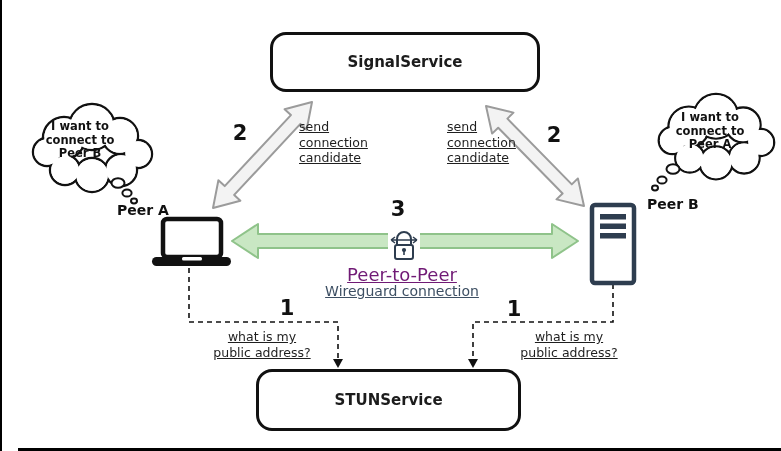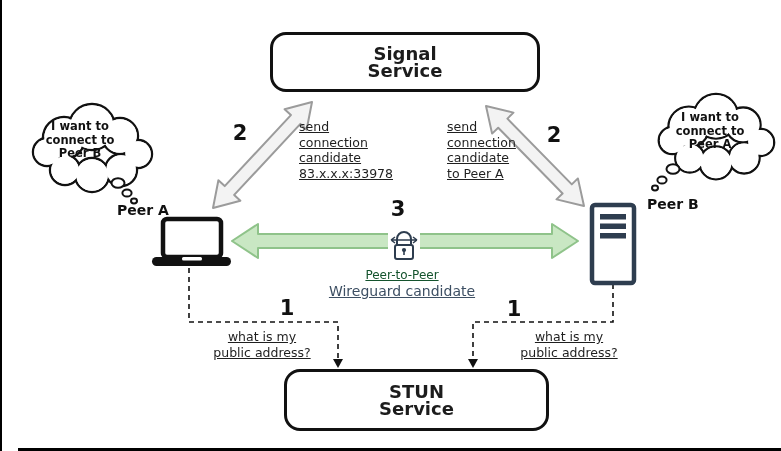--- a/index.html
+++ b/index.html
@@ -7,34 +7,34 @@
     position:relative;width:781px;height:451px;background:#ffffff;
     font-family:"DejaVu Sans","Liberation Sans",sans-serif;overflow:hidden;
     color:#1c1c1c;
   }
   .edge-left{position:absolute;left:0;top:0;width:2px;height:451px;background:#000;}
   .edge-bottom{position:absolute;left:18px;bottom:0;width:763px;height:3px;background:#000;}
   svg.layer{position:absolute;left:0;top:0;}
   .t{position:absolute;white-space:nowrap;}
   .box{
     position:absolute;background:#fff;border:3px solid #111;border-radius:16px;
-    display:flex;flex-direction:column;align-items:center;justify-content:center;
-    text-align:center;font-weight:bold;font-size:18px;line-height:17px;
+    display:flex;flex-direction:row;align-items:center;justify-content:center;
+    text-align:center;font-weight:bold;font-size:15px;line-height:17px;
   }
   .cloud-text{
     position:absolute;text-align:center;font-size:11.5px;line-height:13.5px;
     font-weight:600;color:#111;
   }
   .cloud-text span{display:block;}
   .peer-label{font-weight:bold;font-size:14px;color:#111;}
   .num{font-weight:bold;font-size:21px;color:#111;width:30px;text-align:center;}
   .note{font-size:12.5px;line-height:15.5px;color:#1f1f1f;}
   .note span{display:block;text-decoration:underline;}
   .note.center{text-align:center;}
-  .p2p-l1{display:block;font-size:12px;line-height:16px;color:#14532d;}
+  .p2p-l1{display:block;font-size:18px;line-height:16px;color:#701a75;}
   .p2p-l2{display:block;font-size:14px;line-height:16px;color:#3d4f63;}
   .cs circle{fill:#fff;stroke:#111;stroke-width:2.4px;}
   .cf circle{fill:#fff;stroke:none;}
 </style>
 </head>
 <body>
 
 <div id="canvas">
 
   <div class="edge-left"></div>
@@ -117,21 +117,21 @@
       <rect x="10" y="20.5" width="26" height="5.5" fill="#2e3d4f"></rect>
       <rect x="10" y="30" width="26" height="5.5" fill="#2e3d4f"></rect>
     </g>
   </svg>
 
   <div class="box" style="left:270px;top:32px;width:264px;height:54px;">
     <span>Signal</span>
     <span>Service</span>
   </div>
 
-  <div class="box" style="left:284px;top:369px;width:259px;height:56px;">
+  <div class="box" style="left:256px;top:369px;width:259px;height:56px;">
     <span>STUN</span>
     <span>Service</span>
   </div>
 
   <div class="cloud-text" style="left:36px;top:120px;width:88px;">
     <span>I want to</span>
     <span>connect to</span>
     <span>Peer B</span>
   </div>
 
@@ -147,33 +147,31 @@
   <div class="t num" style="left:225px;top:121px;">2</div>
   <div class="t num" style="left:539px;top:123px;">2</div>
   <div class="t num" style="left:383px;top:197px;">3</div>
   <div class="t num" style="left:272px;top:296px;">1</div>
   <div class="t num" style="left:499px;top:297px;">1</div>
 
   <div class="t note" style="left:299px;top:119px;">
     <span>send</span>
     <span>connection</span>
     <span>candidate</span>
-    <span>83.x.x.x:33978</span>
   </div>
 
   <div class="t note" style="left:447px;top:119px;">
     <span>send</span>
     <span>connection</span>
     <span>candidate</span>
-    <span>to Peer A</span>
   </div>
 
   <div class="t note center" style="left:297px;top:267px;width:210px;">
     <span class="p2p-l1">Peer-to-Peer</span>
-    <span class="p2p-l2">Wireguard candidate</span>
+    <span class="p2p-l2">Wireguard connection</span>
   </div>
 
   <div class="t note center" style="left:192px;top:329px;width:140px;">
     <span>what is my</span>
     <span>public address?</span>
   </div>
 
   <div class="t note center" style="left:499px;top:329px;width:140px;">
     <span>what is my</span>
     <span>public address?</span>

